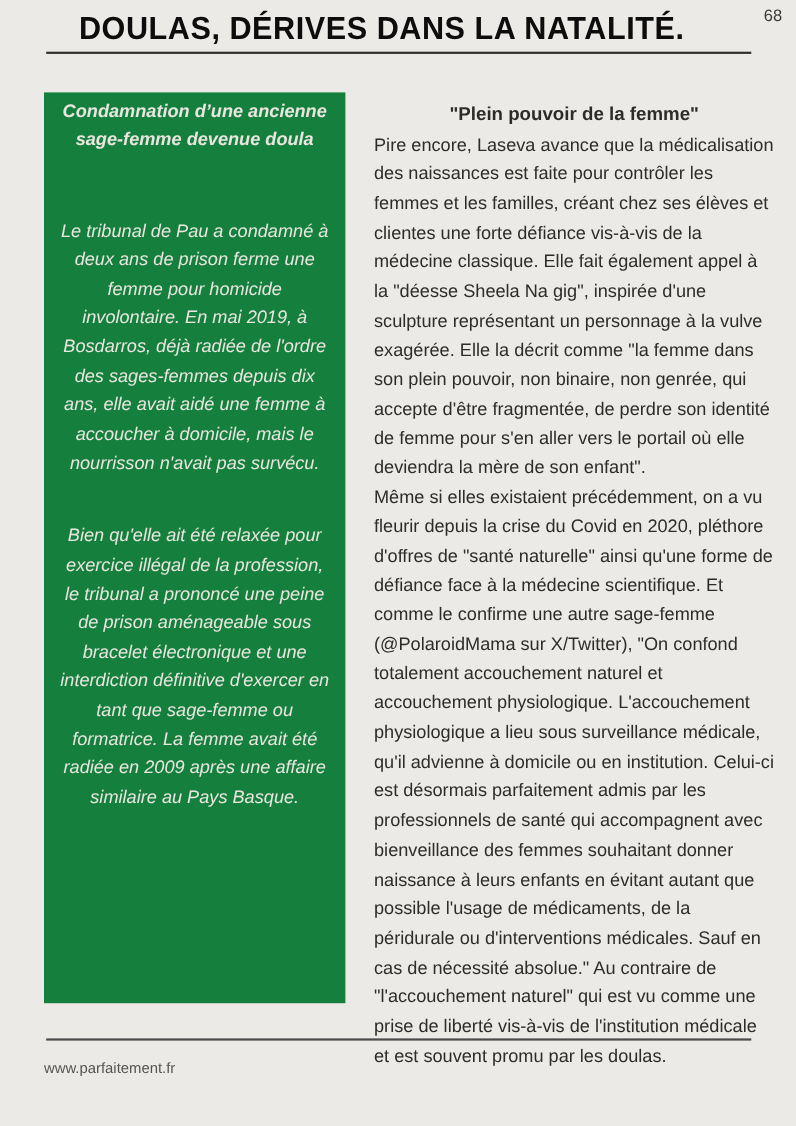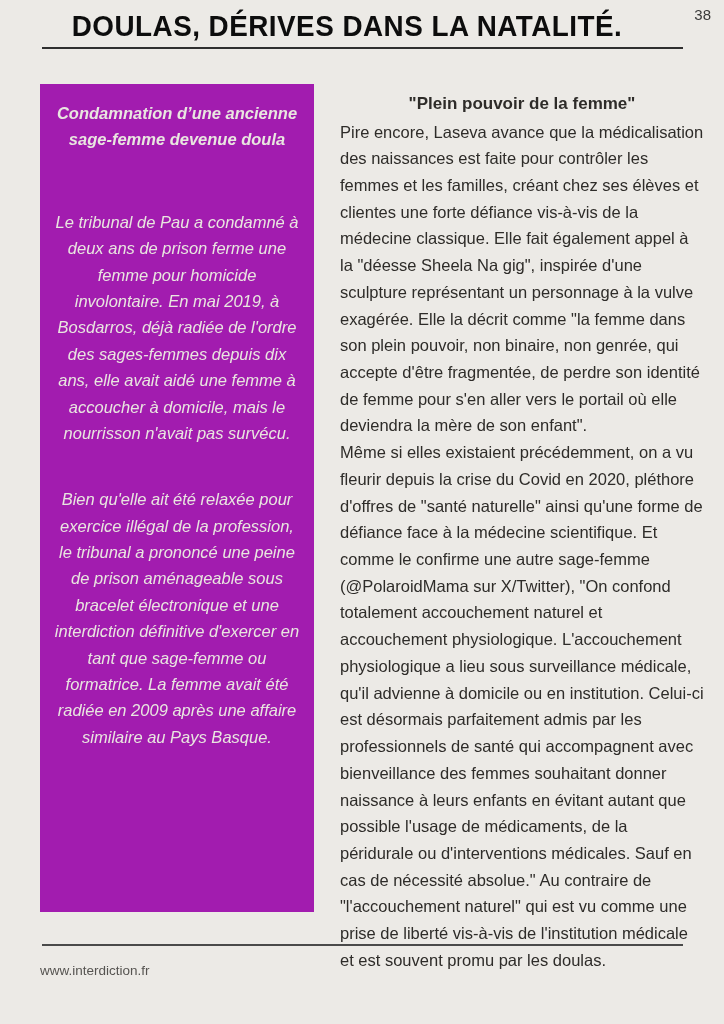--- a/index.html
+++ b/index.html
@@ -39,25 +39,25 @@
     left: 42px;
     width: 641px;
     border-top: 2px solid #2f2f2f;
   }
   .sidebar {
     position: absolute;
     left: 40px;
     top: 84px;
     width: 274px;
     height: 828px;
-    background: #a21caf;
+    background: #15803d;
     color: #E9E6E0;
     font-style: italic;
     text-align: center;
-    padding: 16px 13px 0 13px;
+    padding: 4px 13px 0 13px;
     font-size: 16.5px;
     line-height: 1.6;
   }
   .sidebar-heading {
     font-weight: bold;
     margin-bottom: 56px;
   }
   .sidebar p { margin-bottom: 40px; }
   .sidebar-source {
     white-space: pre-line;
@@ -92,35 +92,35 @@
     left: 40px;
     font-size: 13.5px;
     color: #565451;
   }
 </style>
 </head>
 <body>
 
 <div class="page">
 
-  <div class="page-number">38</div>
+  <div class="page-number">68</div>
 
   <h1 class="page-title">DOULAS, DÉRIVES DANS LA NATALITÉ.</h1>
 
   <div class="title-rule"></div>
 
   <aside class="sidebar">
     <div class="sidebar-heading">Condamnation d’une ancienne sage-femme devenue doula</div>
     <p>Le tribunal de Pau a condamné à deux ans de prison ferme une femme pour homicide involontaire. En mai 2019, à Bosdarros, déjà radiée de l'ordre des sages-femmes depuis dix ans, elle avait aidé une femme à accoucher à domicile, mais le nourrisson n'avait pas survécu.</p>
     <p>Bien qu'elle ait été relaxée pour exercice illégal de la profession, le tribunal a prononcé une peine de prison aménageable sous bracelet électronique et une interdiction définitive d'exercer en tant que sage-femme ou formatrice. La femme avait été radiée en 2009 après une affaire similaire au Pays Basque.</p>
   </aside>
 
   <section class="main">
     <div class="main-heading">"Plein pouvoir de la femme"</div>
     <p>Pire encore, Laseva avance que la médicalisation des naissances est faite pour contrôler les femmes et les familles, créant chez ses élèves et clientes une forte défiance vis-à-vis de la médecine classique. Elle fait également appel à la "déesse Sheela Na gig", inspirée d'une sculpture représentant un personnage à la vulve exagérée. Elle la décrit comme "la femme dans son plein pouvoir, non binaire, non genrée, qui accepte d'être fragmentée, de perdre son identité de femme pour s'en aller vers le portail où elle deviendra la mère de son enfant".</p>
     <p>Même si elles existaient précédemment, on a vu fleurir depuis la crise du Covid en 2020, pléthore d'offres de "santé naturelle" ainsi qu'une forme de défiance face à la médecine scientifique. Et comme le confirme une autre sage-femme (@PolaroidMama sur X/Twitter), "On confond totalement accouchement naturel et accouchement physiologique. L'accouchement physiologique a lieu sous surveillance médicale, qu'il advienne à domicile ou en institution. Celui-ci est désormais parfaitement admis par les professionnels de santé qui accompagnent avec bienveillance des femmes souhaitant donner naissance à leurs enfants en évitant autant que possible l'usage de médicaments, de la péridurale ou d'interventions médicales. Sauf en cas de nécessité absolue." Au contraire de "l'accouchement naturel" qui est vu comme une prise de liberté vis-à-vis de l'institution médicale et est souvent promu par les doulas.</p>
   </section>
 
   <div class="footer-rule"></div>
 
-  <div class="footer-url">www.interdiction.fr</div>
+  <div class="footer-url">www.parfaitement.fr</div>
 
 </div>
 
 </body></html>

